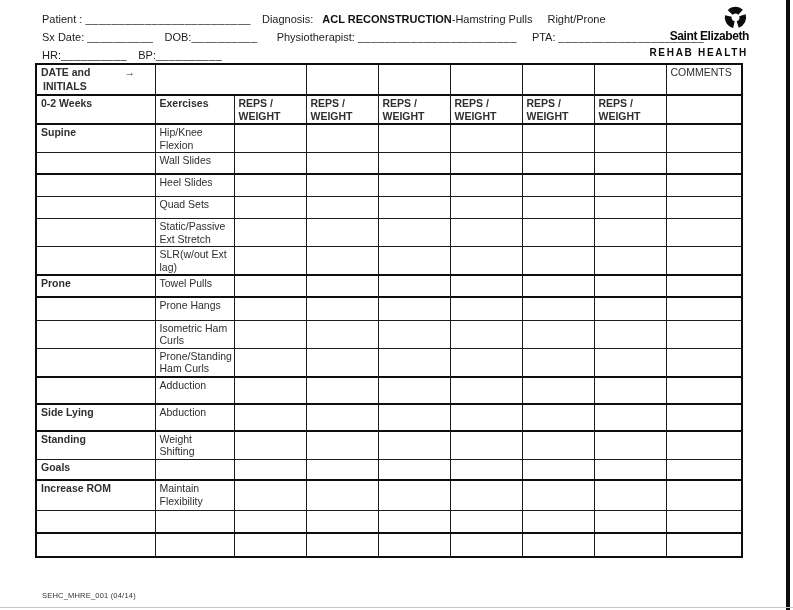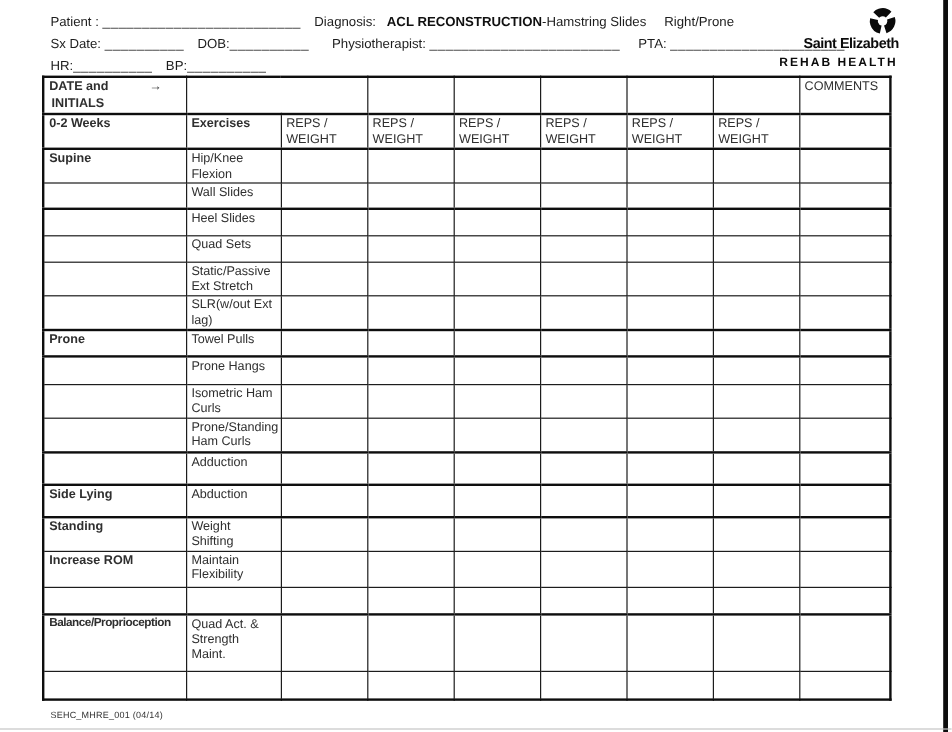--- a/index.html
+++ b/index.html
@@ -45,38 +45,38 @@
   td.vthick{border-right:2px solid #0e0e0e;}
   td.section-cell{font-weight:bold;color:#141414;border-right:2px solid #0e0e0e;white-space:nowrap;padding-top:3px;}
   td.section-cell.tight{font-size:9.8px;letter-spacing:-0.4px;}
   td.exercise-cell{white-space:pre-line;padding-top:3px;padding-left:4px;padding-right:2px;font-size:10px;line-height:13px;color:#2d2d2d;}
   td.date-initials-cell{font-weight:bold;color:#141414;border-right:2px solid #0e0e0e;padding-top:3px;font-size:10.5px;}
   .date-line1{display:flex;gap:20px;}
   .arrow-glyph{margin-left:14px;font-weight:bold;}
   .initials-line{padding-left:2px;margin-top:1px;}
   td.phase-cell,td.exercises-header-cell{font-weight:bold;color:#141414;padding-top:3px;margin-left:28px;}
   td.phase-cell{border-right:2px solid #0e0e0e;}
-  td.reps-header-cell{font-weight:normal;color:#141414;font-size:10px;line-height:12px;padding-top:3px;}
+  td.reps-header-cell{font-weight:bold;color:#141414;font-size:10px;line-height:12px;padding-top:3px;}
   td.comments-header-cell{font-size:10px;color:#222;padding-top:3px;}
 
   
   .footer-code{position:absolute;left:42px;top:591px;font-size:7.5px;letter-spacing:0.2px;color:#333;}
 </style>
 </head>
 <body>
 
 <div class="scan-bar-right"></div>
 <div class="scan-line-bottom"></div>
 
 <div class="form-header">
   <div class="line">
     <span>Patient :</span>
     <span class="u">_________________________</span>
     <span class="gap8">Diagnosis:</span>
-    <span class="b gap6">ACL RECONSTRUCTION</span><span>-Hamstring Slides</span>
+    <span class="b gap6">ACL RECONSTRUCTION</span><span>-Hamstring Pulls</span>
     <span class="gap12">Right/Prone</span>
   </div>
   <div class="line">
     <span>Sx Date:</span>
     <span class="u">__________</span>
     <span class="gap8">DOB:</span><span class="u">__________</span>
     <span class="gap16">Physiotherapist:</span>
     <span class="u">________________________</span>
     <span class="gap12">PTA:</span>
     <span class="u">______________________</span>
@@ -294,20 +294,31 @@
         <td class="section-cell">Standing</td>
         <td class="exercise-cell">Weight Shifting</td>
         <td></td>
         <td></td>
         <td class="vthick"></td>
         <td></td>
         <td></td>
         <td></td>
         <td></td>
       </tr>
+      <tr class="hthick" style="height: 21px;">
+        <td class="section-cell">Goals</td>
+        <td class="exercise-cell"></td>
+        <td></td>
+        <td></td>
+        <td class="vthick"></td>
+        <td></td>
+        <td></td>
+        <td></td>
+        <td></td>
+      </tr>
       <tr class="" style="height: 30px;">
         <td class="section-cell">Increase ROM</td>
         <td class="exercise-cell">Maintain
 Flexibility</td>
         <td></td>
         <td></td>
         <td class="vthick"></td>
         <td></td>
         <td></td>
         <td></td>
@@ -317,33 +328,20 @@
         <td class="section-cell"></td>
         <td class="exercise-cell"></td>
         <td></td>
         <td></td>
         <td class="vthick"></td>
         <td></td>
         <td></td>
         <td></td>
         <td></td>
       </tr>
-      <tr class="" style="height: 47px;">
-        <td class="section-cell tight">Balance/Proprioception</td>
-        <td class="exercise-cell">Quad Act. &amp;
-Strength
-Maint.</td>
-        <td></td>
-        <td></td>
-        <td class="vthick"></td>
-        <td></td>
-        <td></td>
-        <td></td>
-        <td></td>
-      </tr>
       <tr class="" style="height: 24px;">
         <td class="section-cell"></td>
         <td class="exercise-cell"></td>
         <td></td>
         <td></td>
         <td class="vthick"></td>
         <td></td>
         <td></td>
         <td></td>
         <td></td>

